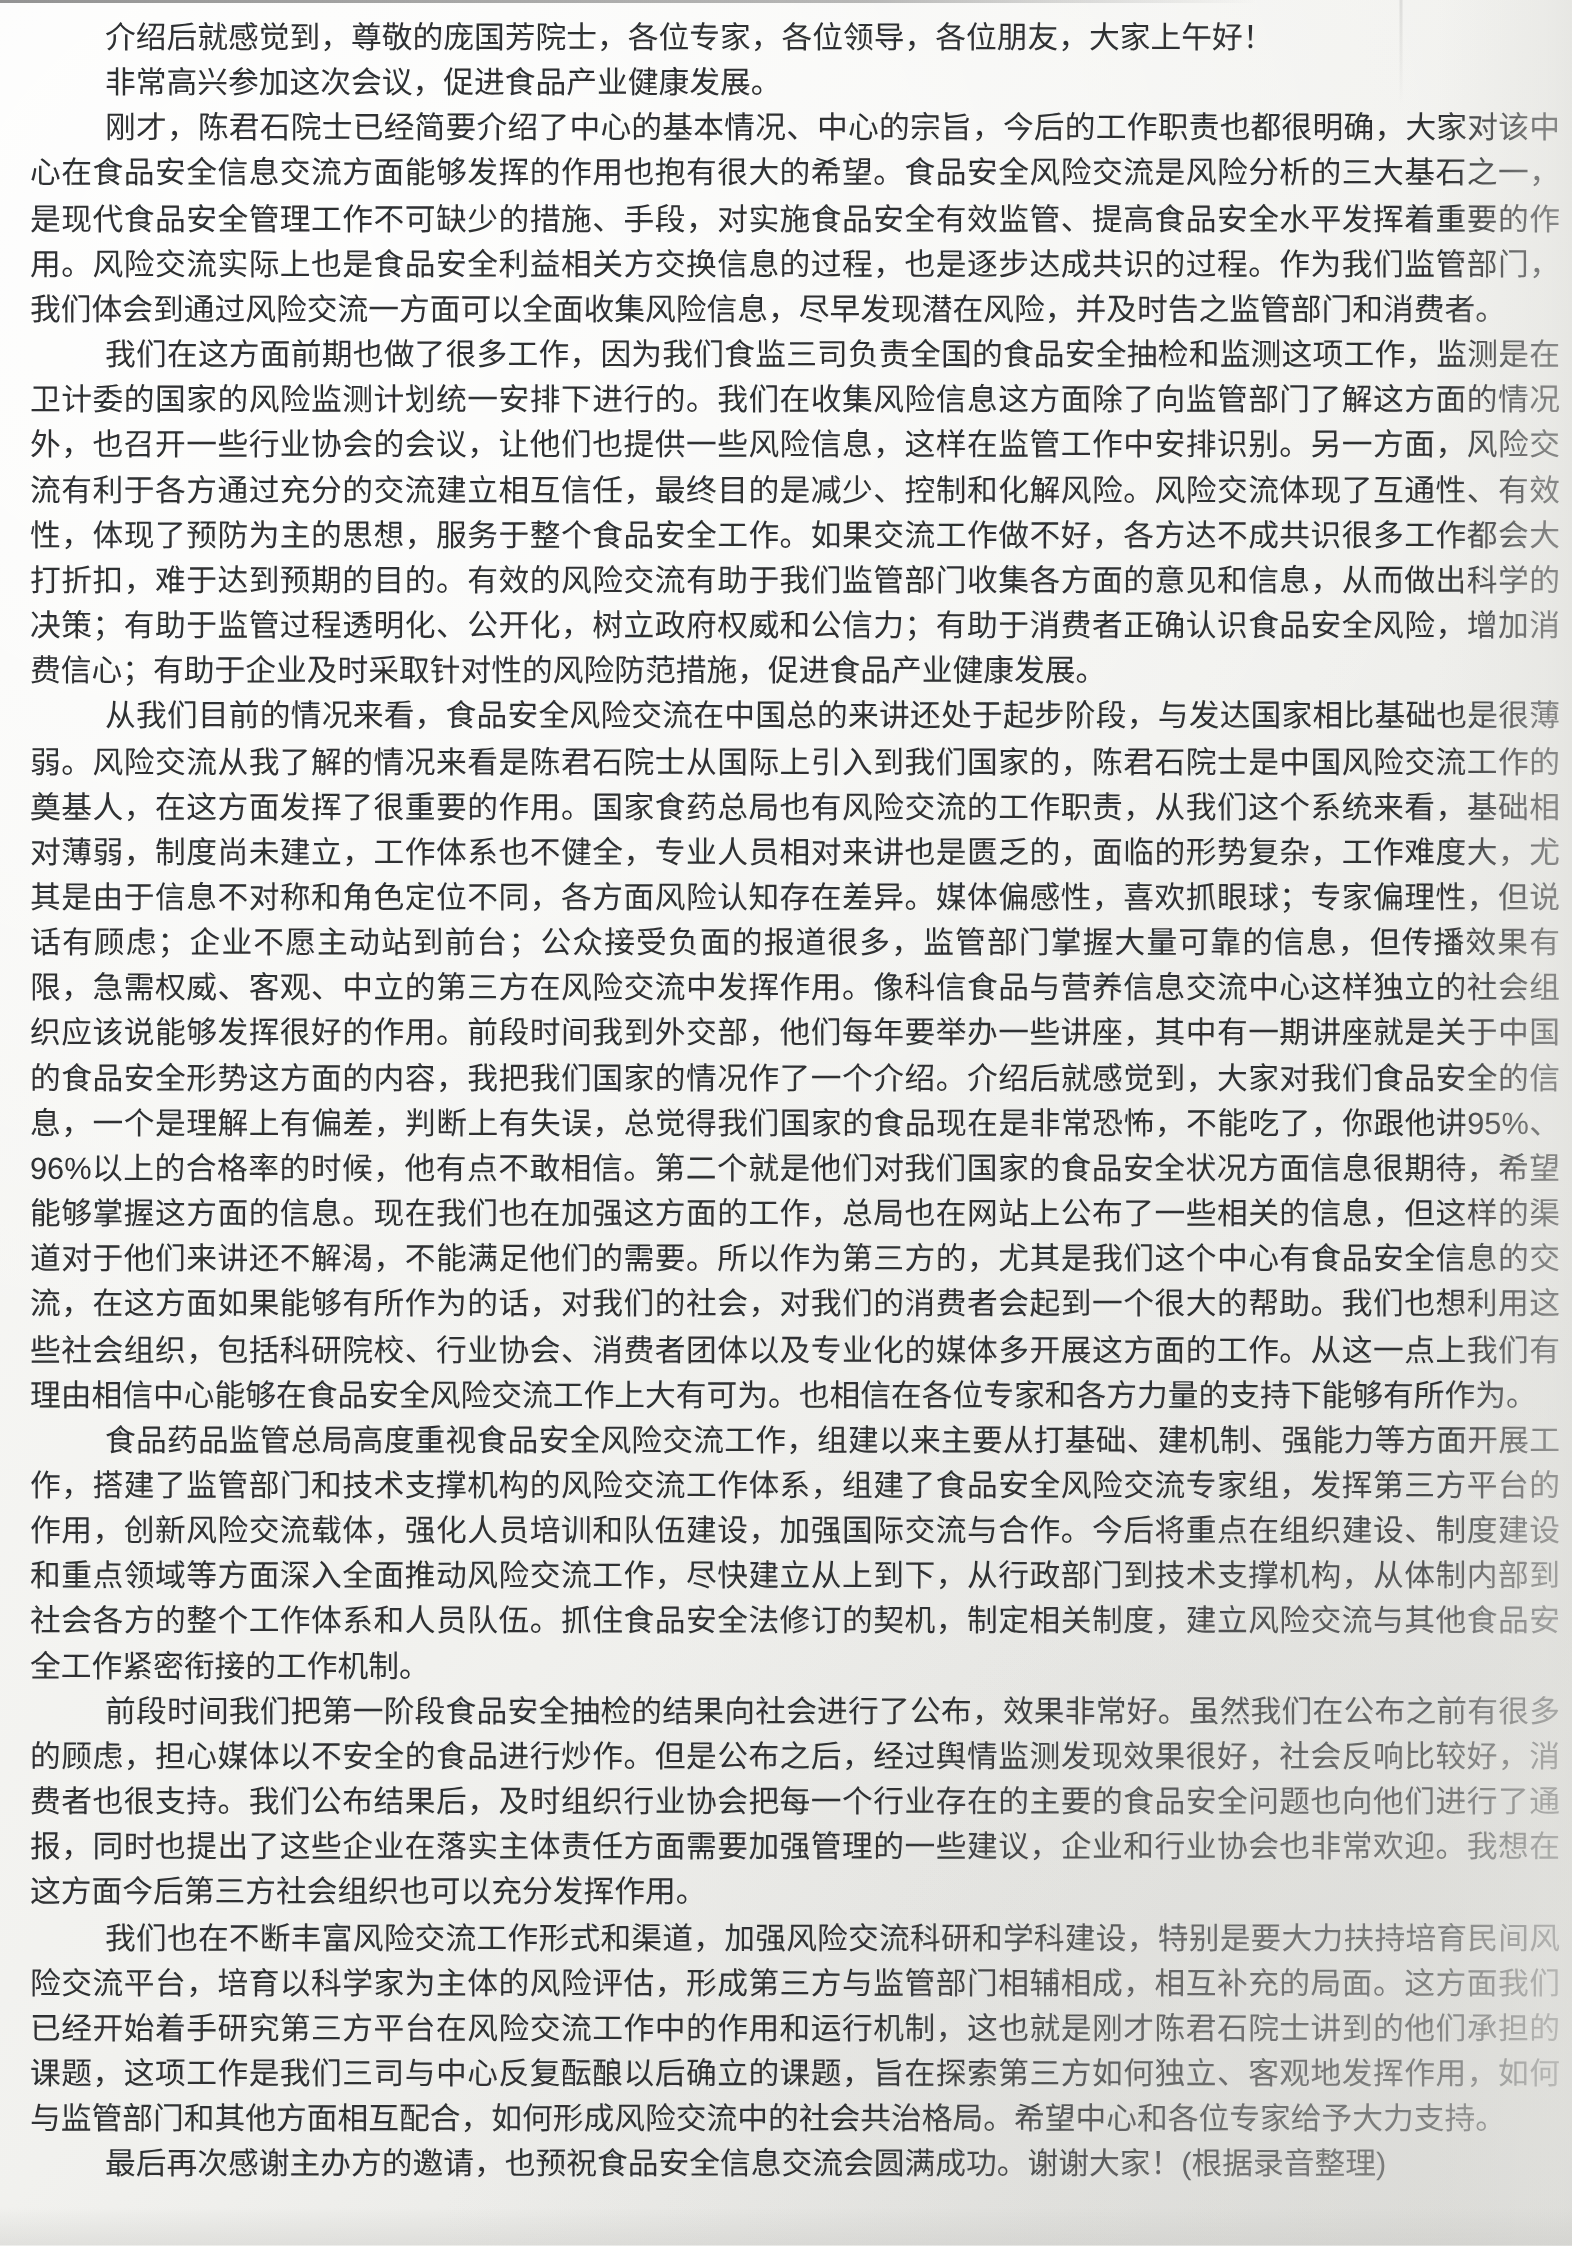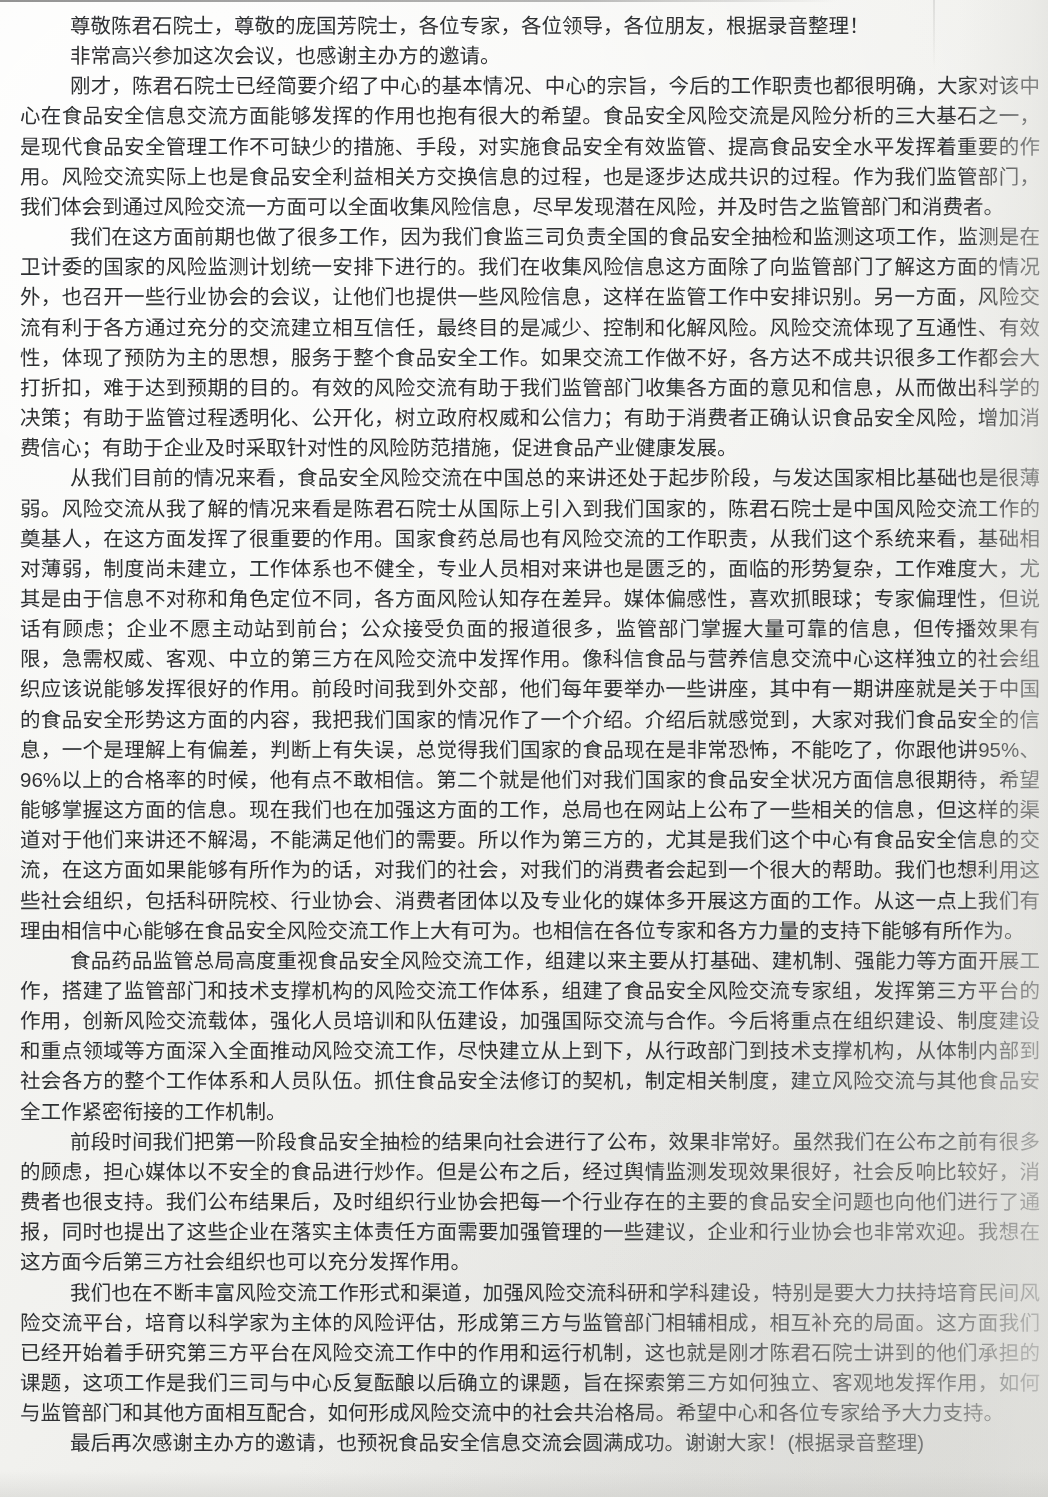--- a/index.html
+++ b/index.html
@@ -56,22 +56,22 @@
     pointer-events:none;
   }
 </style>
 </head>
 <body>
 
 <div class="page">
   <div class="top-edge"></div>
   <div class="crease"></div>
   <div class="doc" id="doc-body">
-      <p>尊敬陈君石院士，尊敬的庞国芳院士，各位专家，各位领导，各位朋友，根据录音整理！</p>
-      <p>非常高兴参加这次会议，也感谢主办方的邀请。</p>
+      <p>介绍后就感觉到，尊敬的庞国芳院士，各位专家，各位领导，各位朋友，大家上午好！</p>
+      <p>非常高兴参加这次会议，促进食品产业健康发展。</p>
       <p>刚才，陈君石院士已经简要介绍了中心的基本情况、中心的宗旨，今后的工作职责也都很明确，大家对该中心在食品安全信息交流方面能够发挥的作用也抱有很大的希望。食品安全风险交流是风险分析的三大基石之一，是现代食品安全管理工作不可缺少的措施、手段，对实施食品安全有效监管、提高食品安全水平发挥着重要的作用。风险交流实际上也是食品安全利益相关方交换信息的过程，也是逐步达成共识的过程。作为我们监管部门，我们体会到通过风险交流一方面可以全面收集风险信息，尽早发现潜在风险，并及时告之监管部门和消费者。</p>
       <p>我们在这方面前期也做了很多工作，因为我们食监三司负责全国的食品安全抽检和监测这项工作，监测是在卫计委的国家的风险监测计划统一安排下进行的。我们在收集风险信息这方面除了向监管部门了解这方面的情况外，也召开一些行业协会的会议，让他们也提供一些风险信息，这样在监管工作中安排识别。另一方面，风险交流有利于各方通过充分的交流建立相互信任，最终目的是减少、控制和化解风险。风险交流体现了互通性、有效性，体现了预防为主的思想，服务于整个食品安全工作。如果交流工作做不好，各方达不成共识很多工作都会大打折扣，难于达到预期的目的。有效的风险交流有助于我们监管部门收集各方面的意见和信息，从而做出科学的决策；有助于监管过程透明化、公开化，树立政府权威和公信力；有助于消费者正确认识食品安全风险，增加消费信心；有助于企业及时采取针对性的风险防范措施，促进食品产业健康发展。</p>
       <p>从我们目前的情况来看，食品安全风险交流在中国总的来讲还处于起步阶段，与发达国家相比基础也是很薄弱。风险交流从我了解的情况来看是陈君石院士从国际上引入到我们国家的，陈君石院士是中国风险交流工作的奠基人，在这方面发挥了很重要的作用。国家食药总局也有风险交流的工作职责，从我们这个系统来看，基础相对薄弱，制度尚未建立，工作体系也不健全，专业人员相对来讲也是匮乏的，面临的形势复杂，工作难度大，尤其是由于信息不对称和角色定位不同，各方面风险认知存在差异。媒体偏感性，喜欢抓眼球；专家偏理性，但说话有顾虑；企业不愿主动站到前台；公众接受负面的报道很多，监管部门掌握大量可靠的信息，但传播效果有限，急需权威、客观、中立的第三方在风险交流中发挥作用。像科信食品与营养信息交流中心这样独立的社会组织应该说能够发挥很好的作用。前段时间我到外交部，他们每年要举办一些讲座，其中有一期讲座就是关于中国的食品安全形势这方面的内容，我把我们国家的情况作了一个介绍。介绍后就感觉到，大家对我们食品安全的信息，一个是理解上有偏差，判断上有失误，总觉得我们国家的食品现在是非常恐怖，不能吃了，你跟他讲95%、96%以上的合格率的时候，他有点不敢相信。第二个就是他们对我们国家的食品安全状况方面信息很期待，希望能够掌握这方面的信息。现在我们也在加强这方面的工作，总局也在网站上公布了一些相关的信息，但这样的渠道对于他们来讲还不解渴，不能满足他们的需要。所以作为第三方的，尤其是我们这个中心有食品安全信息的交流，在这方面如果能够有所作为的话，对我们的社会，对我们的消费者会起到一个很大的帮助。我们也想利用这些社会组织，包括科研院校、行业协会、消费者团体以及专业化的媒体多开展这方面的工作。从这一点上我们有理由相信中心能够在食品安全风险交流工作上大有可为。也相信在各位专家和各方力量的支持下能够有所作为。</p>
       <p>食品药品监管总局高度重视食品安全风险交流工作，组建以来主要从打基础、建机制、强能力等方面开展工作，搭建了监管部门和技术支撑机构的风险交流工作体系，组建了食品安全风险交流专家组，发挥第三方平台的作用，创新风险交流载体，强化人员培训和队伍建设，加强国际交流与合作。今后将重点在组织建设、制度建设和重点领域等方面深入全面推动风险交流工作，尽快建立从上到下，从行政部门到技术支撑机构，从体制内部到社会各方的整个工作体系和人员队伍。抓住食品安全法修订的契机，制定相关制度，建立风险交流与其他食品安全工作紧密衔接的工作机制。</p>
       <p>前段时间我们把第一阶段食品安全抽检的结果向社会进行了公布，效果非常好。虽然我们在公布之前有很多的顾虑，担心媒体以不安全的食品进行炒作。但是公布之后，经过舆情监测发现效果很好，社会反响比较好，消费者也很支持。我们公布结果后，及时组织行业协会把每一个行业存在的主要的食品安全问题也向他们进行了通报，同时也提出了这些企业在落实主体责任方面需要加强管理的一些建议，企业和行业协会也非常欢迎。我想在这方面今后第三方社会组织也可以充分发挥作用。</p>
       <p>我们也在不断丰富风险交流工作形式和渠道，加强风险交流科研和学科建设，特别是要大力扶持培育民间风险交流平台，培育以科学家为主体的风险评估，形成第三方与监管部门相辅相成，相互补充的局面。这方面我们已经开始着手研究第三方平台在风险交流工作中的作用和运行机制，这也就是刚才陈君石院士讲到的他们承担的课题，这项工作是我们三司与中心反复酝酿以后确立的课题，旨在探索第三方如何独立、客观地发挥作用，如何与监管部门和其他方面相互配合，如何形成风险交流中的社会共治格局。希望中心和各位专家给予大力支持。</p>
       <p>最后再次感谢主办方的邀请，也预祝食品安全信息交流会圆满成功。谢谢大家！(根据录音整理)</p>
     </div>
   <div class="fade-right"></div>
   <div class="fade-bottom-right"></div>

